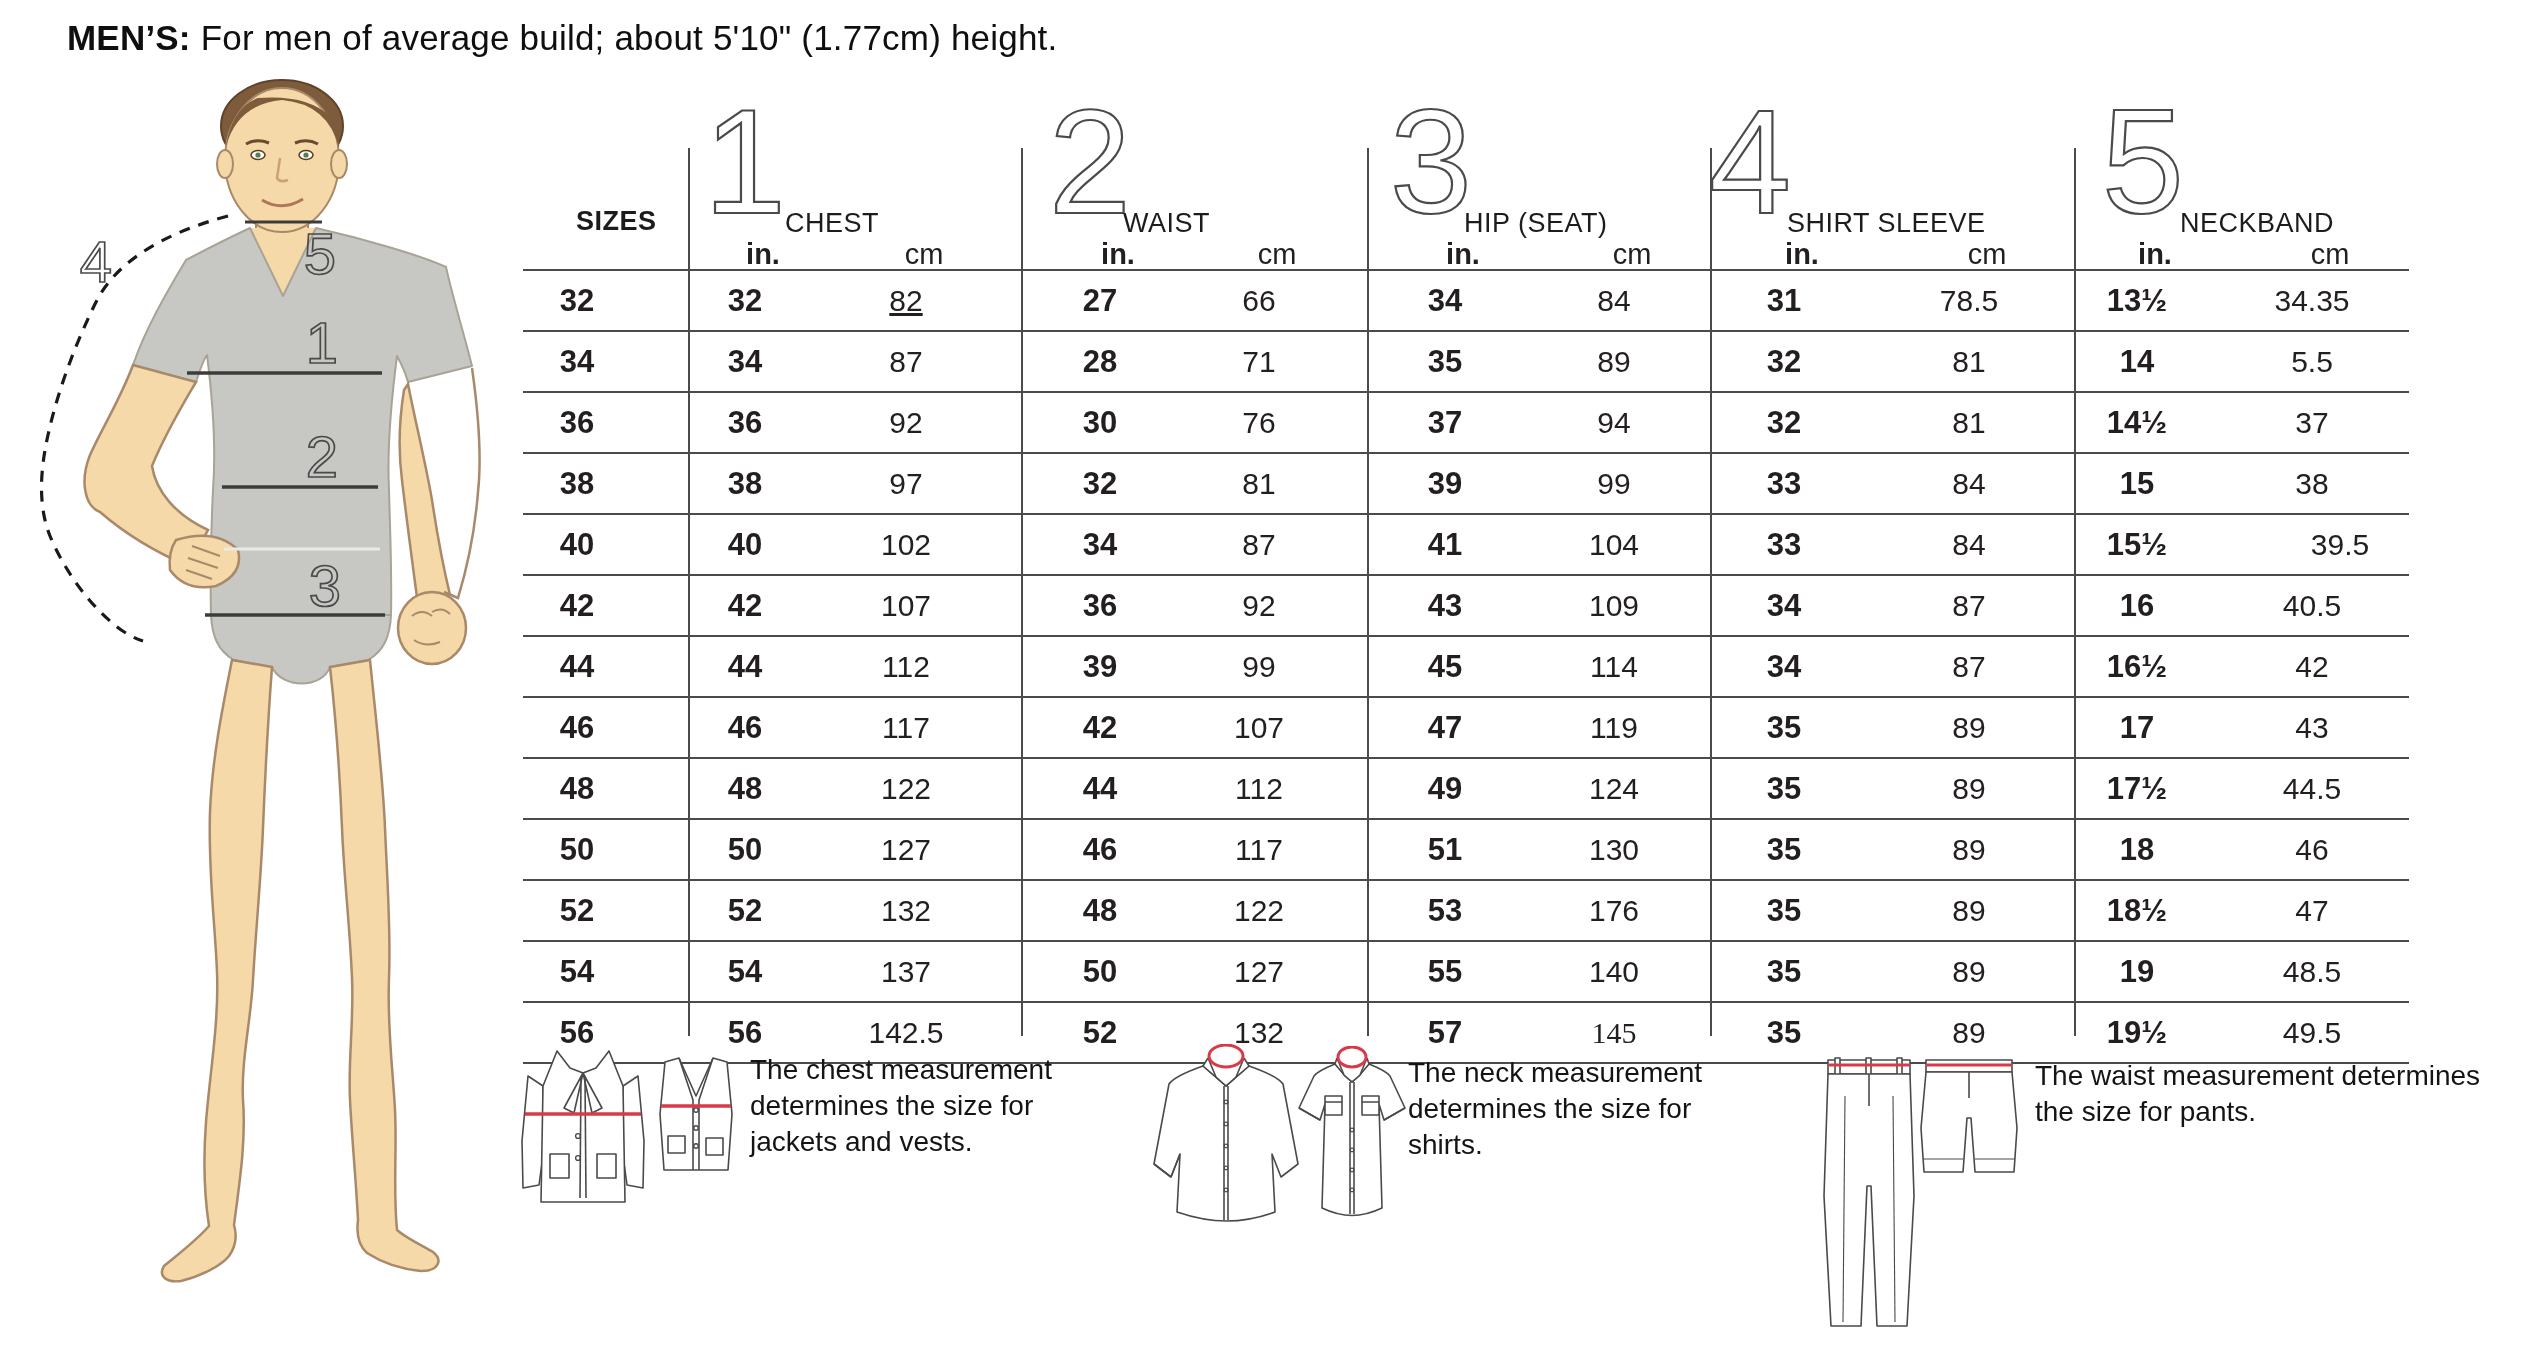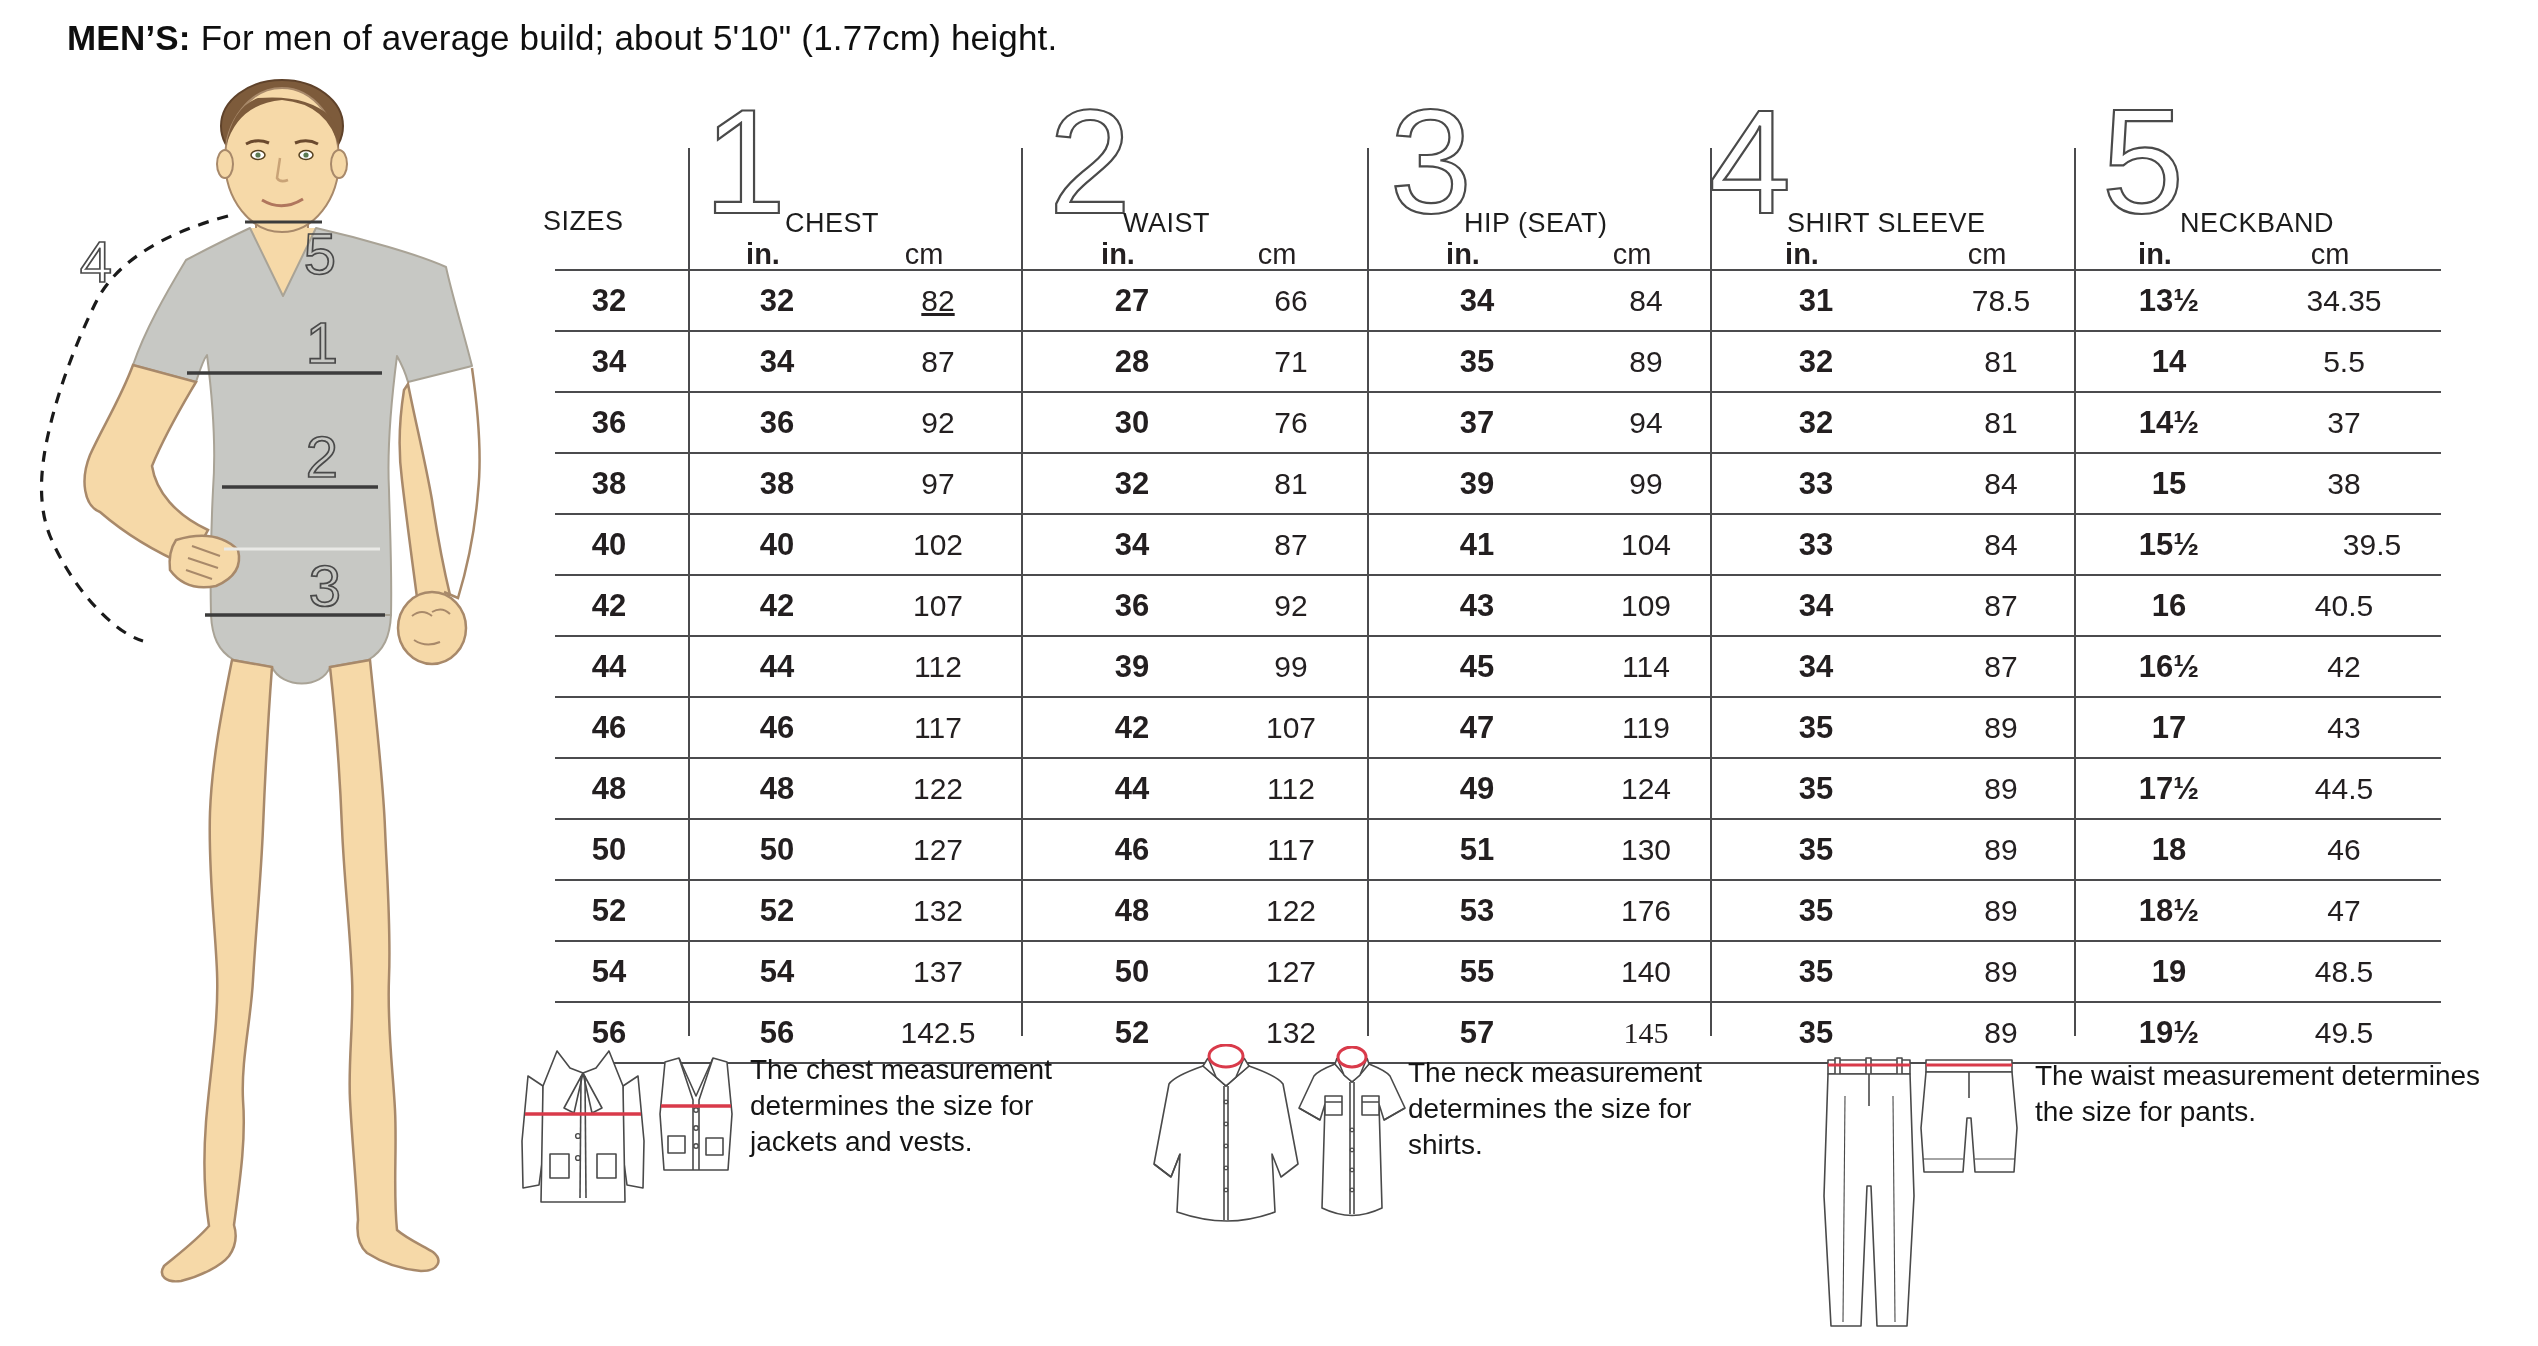--- a/index.html
+++ b/index.html
@@ -4,21 +4,21 @@
 <style>
   html,body{margin:0;padding:0;background:#fff;}
   .canvas{position:relative;width:2538px;height:1346px;background:#fff;
           font-family:"Liberation Sans",sans-serif;color:#231f20;overflow:hidden;}
   .abs{position:absolute;}
   
   .page-header{position:absolute;left:55px;top:18px;font-size:35px;color:#0f0f0f;letter-spacing:.2px;}
   .page-header .b{font-weight:bold;margin-left:12px;}
   
   .vline{position:absolute;top:148px;height:888px;width:2px;background:#4b4b4d;}
-  .rows{position:absolute;left:555px;top:269px;width:1886px;border-top:2px solid #4b4b4d;}
+  .rows{position:absolute;left:523px;top:269px;width:1886px;border-top:2px solid #4b4b4d;}
   .row{position:relative;height:59px;border-bottom:2px solid #4b4b4d;}
   .cell{position:absolute;top:50%;transform:translate(-50%,-50%);font-size:30px;white-space:nowrap;}
   .cell.b{font-weight:bold;font-size:31px;}
   .colhead{position:absolute;font-size:27px;letter-spacing:.5px;color:#1c1c1c;white-space:nowrap;}
   .unit{position:absolute;top:238px;font-size:29px;transform:translateX(-50%);}
   .unit.b{font-weight:bold;}
   .bignum{position:absolute;width:90px;height:132px;}
   .bignum text{font-family:"Liberation Sans",sans-serif;font-size:148px;fill:none;stroke:#4a4a4a;stroke-width:2.2px;}
   
   .caption{position:absolute;font-size:28px;line-height:36px;color:#141414;}
@@ -94,21 +94,21 @@
 
     <g font-family="Liberation Sans, sans-serif" font-size="58" fill="none" stroke="#4a4a4a" stroke-width="1.7" text-anchor="middle">
       <text x="320" y="214">5</text>
       <text x="322" y="303">1</text>
       <text x="322" y="417">2</text>
       <text x="325" y="546">3</text>
       <text x="96" y="222">4</text>
     </g>
   </svg>
 
-  <div class="colhead" style="left:543px;top:206px;">SIZES</div>
+  <div class="colhead" style="left:576px;top:206px;font-weight:bold;">SIZES</div>
 
   <svg class="bignum" style="left:700px;top:95px;" viewBox="0 0 90 132">
     <text x="45" y="118" text-anchor="middle">1</text>
     </svg>
   <div class="colhead" style="left:785px;top:208px;">CHEST</div>
 
   <svg class="bignum" style="left:1045px;top:95px;" viewBox="0 0 90 132">
     <text x="45" y="118" text-anchor="middle">2</text>
     </svg>
   <div class="colhead" style="left:1123px;top:208px;">WAIST</div>

